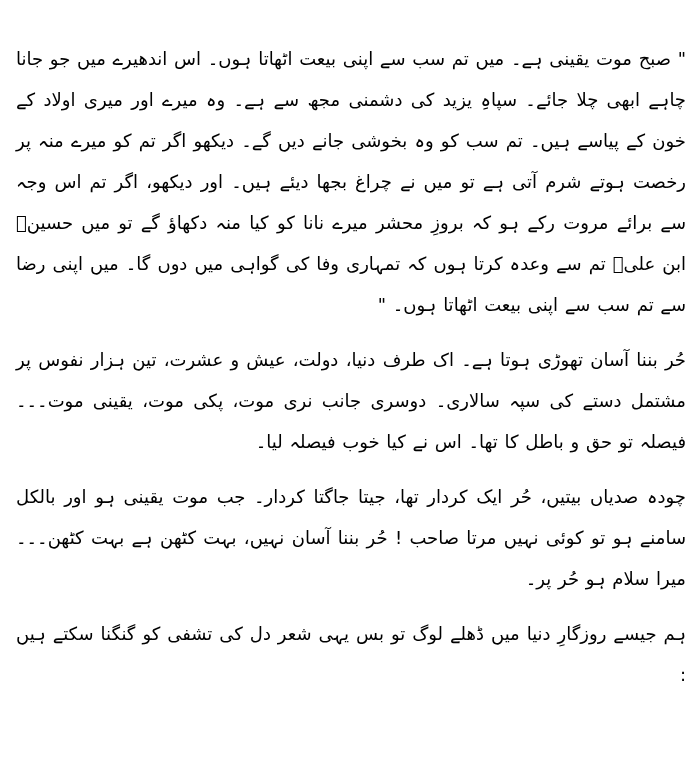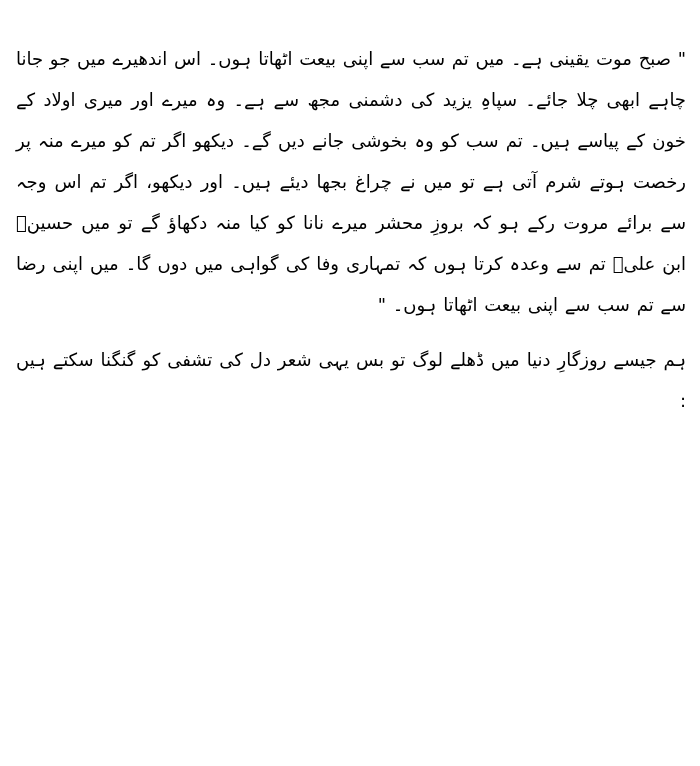--- a/index.html
+++ b/index.html
@@ -31,16 +31,18 @@
     word-spacing: 1px;
     color: #000000;
   }
 </style>
 </head>
 <body>
 
 <div class="page">
   <div class="text-block" dir="rtl">
     <p class="para">" صبح موت یقینی ہے۔ میں تم سب سے اپنی بیعت اٹھاتا ہوں۔ اس اندھیرے میں جو جانا چاہے ابھی چلا جائے۔ سپاہِ یزید کی دشمنی مجھ سے ہے۔ وہ میرے اور میری اولاد کے خون کے پیاسے ہیں۔ تم سب کو وہ بخوشی جانے دیں گے۔ دیکھو اگر تم کو میرے منہ پر رخصت ہوتے شرم آتی ہے تو میں نے چراغ بجھا دیئے ہیں۔ اور دیکھو، اگر تم اس وجہ سے برائے مروت رکے ہو کہ بروزِ محشر میرے نانا کو کیا منہ دکھاؤ گے تو میں حسینؑ ابن علیؑ تم سے وعدہ کرتا ہوں کہ تمہاری وفا کی گواہی میں دوں گا۔ میں اپنی رضا سے تم سب سے اپنی بیعت اٹھاتا ہوں۔ "</p>
+    <p class="para">حُر بننا آسان تھوڑی ہوتا ہے۔ اک طرف دنیا، دولت، عیش و عشرت، تین ہزار نفوس پر مشتمل دستے کی سپہ سالاری۔ دوسری جانب نری موت، پکی موت، یقینی موت۔۔۔ فیصلہ تو حق و باطل کا تھا۔ اس نے کیا خوب فیصلہ لیا۔</p>
+    <p class="para">چودہ صدیاں بیتیں، حُر ایک کردار تھا، جیتا جاگتا کردار۔ جب موت یقینی ہو اور بالکل سامنے ہو تو کوئی نہیں مرتا صاحب ! حُر بننا آسان نہیں، بہت کٹھن ہے بہت کٹھن۔۔۔ میرا سلام ہو حُر پر۔</p>
     <p class="para">ہم جیسے روزگارِ دنیا میں ڈھلے لوگ تو بس یہی شعر دل کی تشفی کو گنگنا سکتے ہیں :</p>
 
   </div>
 </div>
 
 </body></html>

